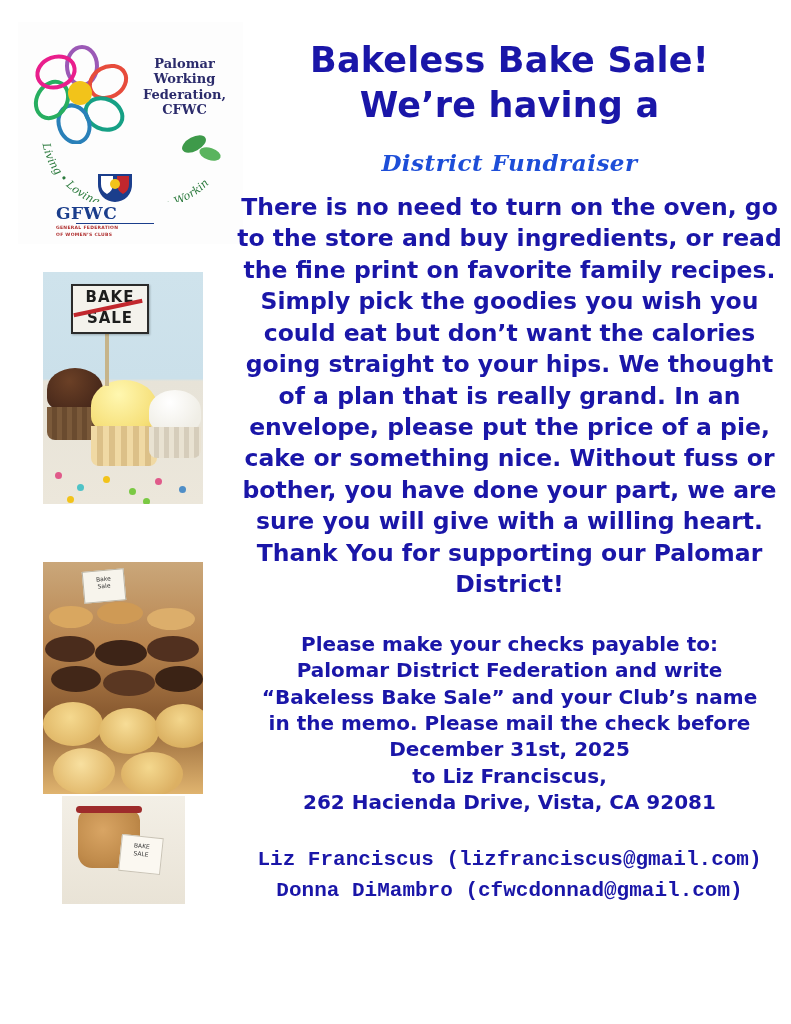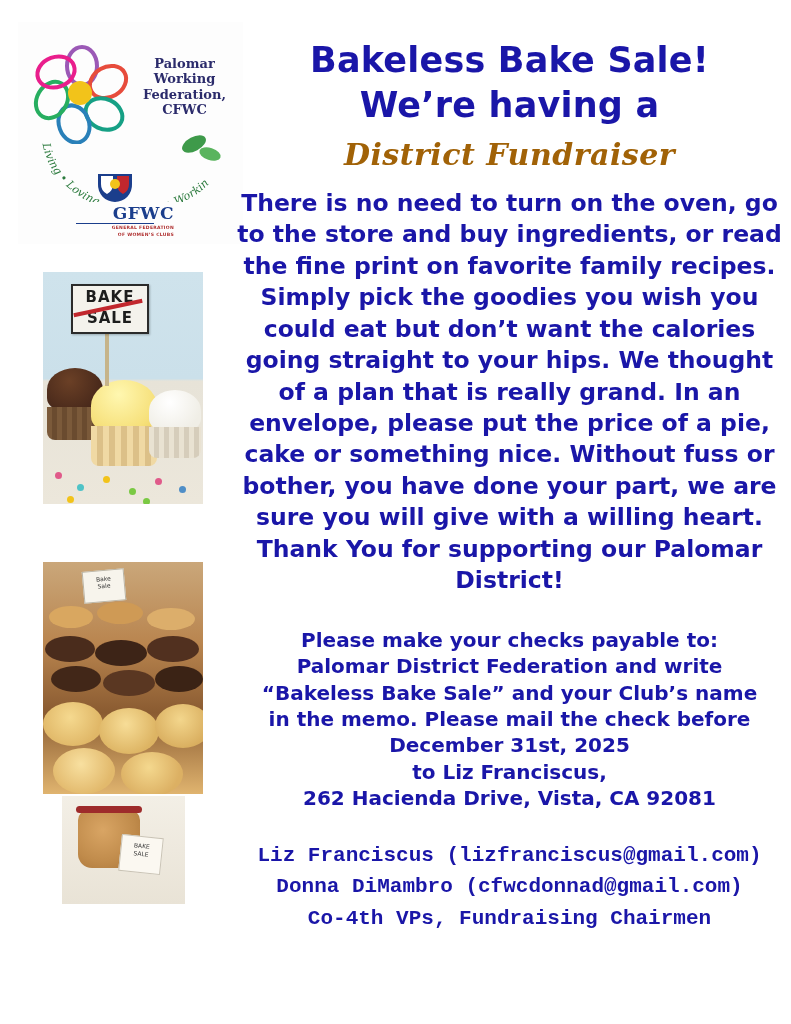--- a/index.html
+++ b/index.html
@@ -71,21 +71,21 @@
     top: 100px;
     width: 200px;
     height: 70px;
   }
   .gfwc-logo {
     position: absolute;
     left: 38px;
     top: 148px;
     width: 118px;
     height: 72px;
-    text-align: right;
+    text-align: left;
   }
   .gfwc-emblem {
     width: 46px;
     height: 34px;
     margin: 0 auto 1px auto;
     position: relative;
   }
   .gfwc-name {
     font-family: "DejaVu Serif", serif;
     font-size: 17px;
@@ -284,26 +284,26 @@
   .headline {
     margin-top: 38px;
     font-family: "DejaVu Sans", sans-serif;
     font-weight: bold;
     font-size: 35px;
     line-height: 1.28;
     color: #1a16a8;
     letter-spacing: 0.2px;
   }
   .subhead {
-    margin-top: 9px;
+    margin-top: 21px;
     font-family: "DejaVu Serif", serif;
     font-style: italic;
-    font-size: 30px;
-    font-weight: bold;
-    color: #a16207;
+    font-size: 23px;
+    font-weight: bold;
+    color: #1d4ed8;
     letter-spacing: 0.5px;
   }
   .body-copy {
     margin-top: 16px;
     padding: 0 6px;
     font-family: "DejaVu Sans", sans-serif;
     font-weight: bold;
     font-size: 23.5px;
     line-height: 1.34;
     color: #1a16a8;
@@ -462,17 +462,16 @@
       <div>“Bakeless Bake Sale” and your Club’s name</div>
       <div>in the memo.  Please mail the check before</div>
       <div>December 31st, 2025</div>
       <div>to Liz Franciscus,</div>
       <div>262 Hacienda Drive, Vista, CA 92081</div>
     </div>
 
     <div class="contact-block">
       <div>Liz Franciscus (lizfranciscus@gmail.com)</div>
       <div>Donna DiMambro (cfwcdonnad@gmail.com)</div>
-      <div>Co-4th VPs, Fundraising Chairmen</div>
     </div>
   </div>
 
 </div>
 
 </body></html>

